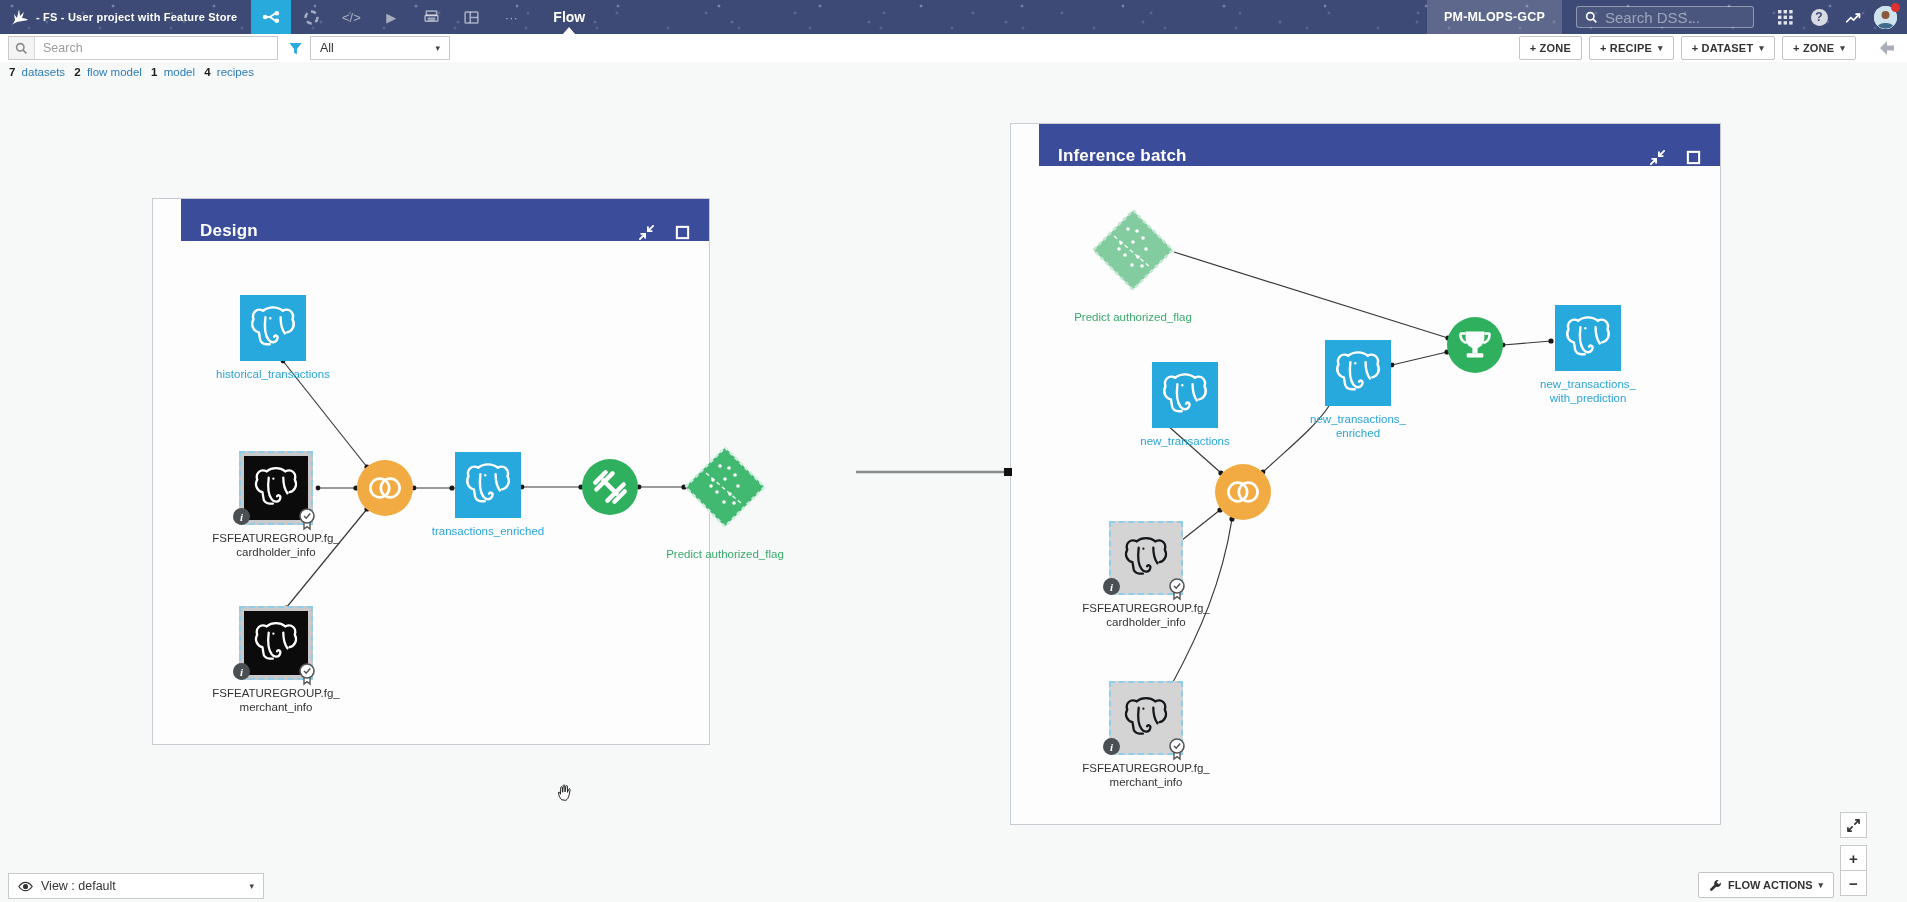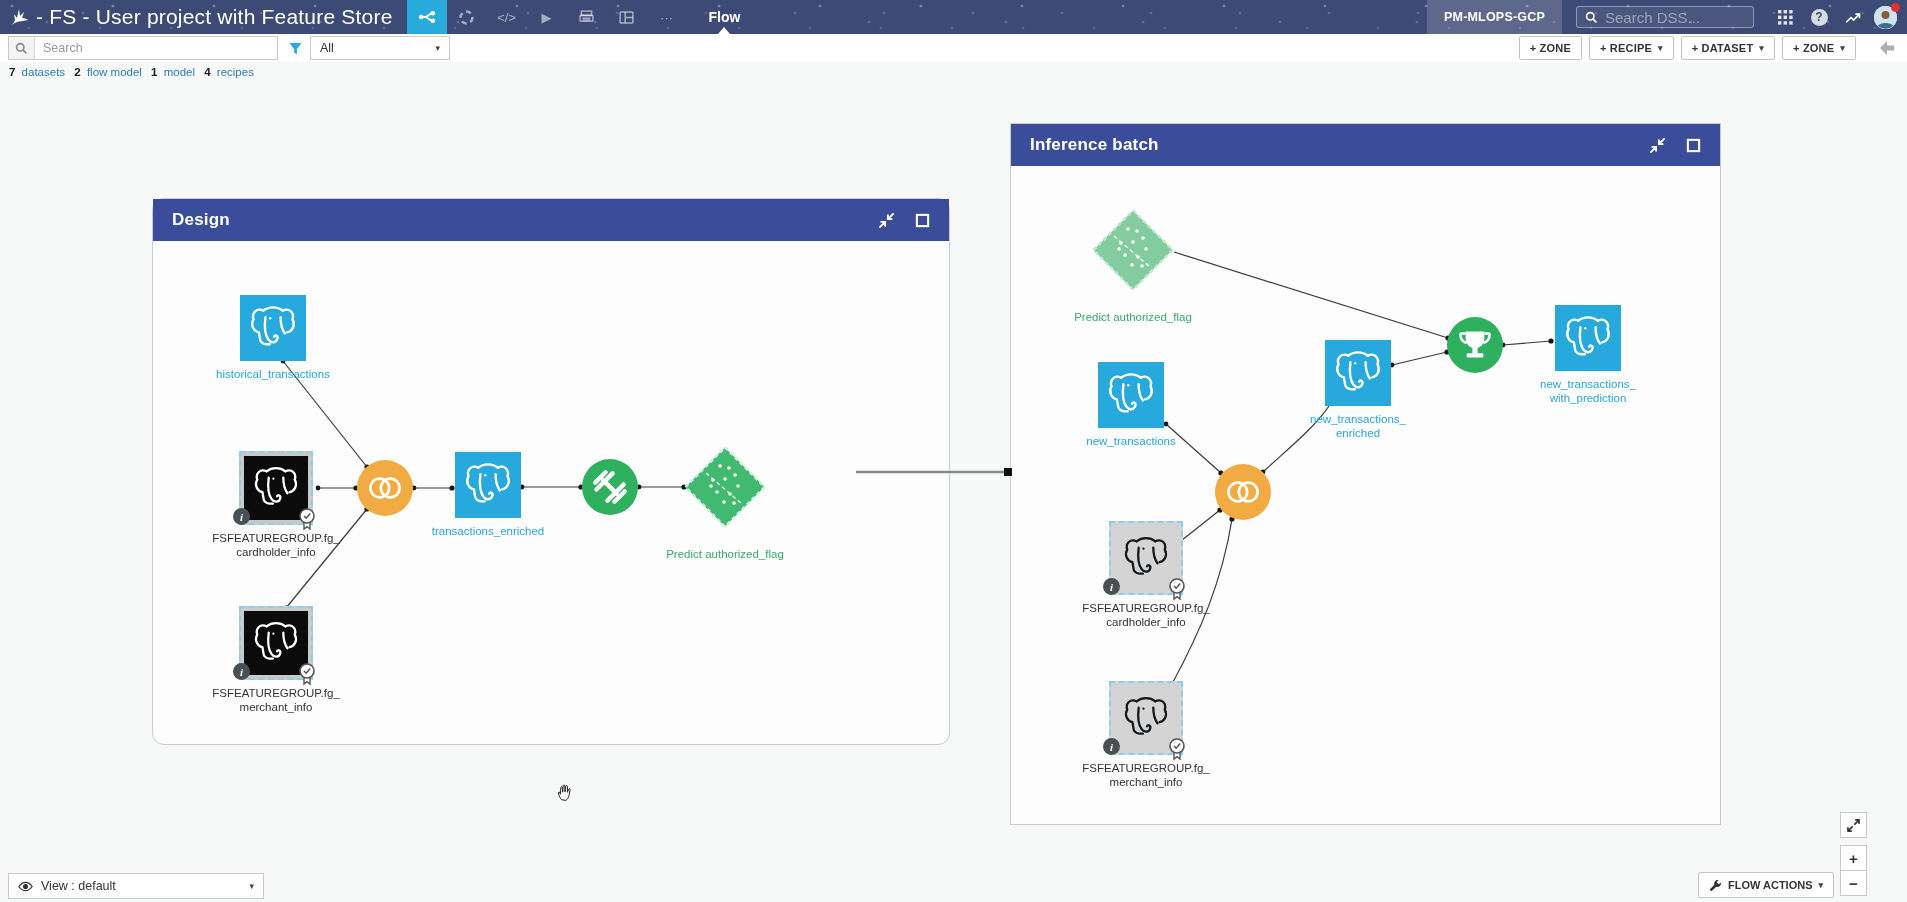--- a/index.html
+++ b/index.html
@@ -8,21 +8,21 @@
   
   .topbar { position:absolute; top:0; left:0; width:1907px; height:34px; z-index:20;
     background-color:#3d4a75; display:flex; align-items:center; color:#fff;
     background-image:
       radial-gradient(circle at 12px 6px, rgba(255,255,255,.30) 1px, transparent 1.8px),
       radial-gradient(circle at 47px 22px, rgba(200,215,255,.22) 1px, transparent 1.8px),
       radial-gradient(circle at 83px 13px, rgba(255,255,255,.16) 1px, transparent 1.8px),
       radial-gradient(circle at 29px 28px, rgba(160,180,230,.25) 1px, transparent 1.8px);
     background-size:101px 34px, 137px 34px, 89px 34px, 71px 34px; }
   .logo { width:36px; height:34px; display:flex; align-items:center; justify-content:center; }
-  .tb-title { font-size:21px; font-weight:400; white-space:nowrap; letter-spacing:.2px; }
+  .tb-title { font-size:11px; font-weight:700; white-space:nowrap; letter-spacing:.2px; }
   .nav-icons { display:flex; margin-left:14px; height:34px; }
   .nav-btn { width:40px; height:34px; display:flex; align-items:center; justify-content:center;
     color:rgba(255,255,255,.55); font-size:13px; cursor:pointer; }
   .nav-btn.active { background:#29aadd; color:#fff; }
   .flow-tab { position:relative; margin-left:22px; height:34px; display:flex; align-items:center;
     font-size:14px; font-weight:700; }
   .flow-caret { position:absolute; bottom:0; left:50%; transform:translateX(-50%);
     width:0; height:0; border-left:6px solid transparent; border-right:6px solid transparent;
     border-bottom:7px solid #fff; }
   .topbar-right { margin-left:auto; display:flex; align-items:center; height:19px; }
@@ -58,25 +58,25 @@
   
   .counts { position:absolute; top:66px; left:9px; font-size:11.5px; color:#222; z-index:18; }
   .counts b { font-weight:700; color:#1e1e1e; }
   .counts a { color:#2e7cb8; text-decoration:none; margin:0 6px 4px 3px; cursor:pointer; }
 
   
   .canvas { position:absolute; top:62px; left:0; width:1907px; height:840px; background:#f7f8f8; overflow:hidden; }
   .edges { position:absolute; top:0; left:0; z-index:1; pointer-events:none; }
 
   .zone { position:absolute; background:#fdfdfd; border:1px solid #c7cbd2; }
-  .zone-header { height:42px; background:#3b4c9b; color:#fff; display:flex; align-items:center;
-    padding:0 19px; font-size:17px; font-weight:600; letter-spacing:.2px; }
+  .zone-header { height:42px; background:#3b4c9b; color:#fff; display:flex; align-items:flex-end;
+    padding:0 19px; font-size:17px; font-weight:600; letter-spacing:.2px;margin-left:28px; }
   .zone-hicons { margin-left:auto; display:flex; gap:20px; align-items:center; }
   .zone-hicons .zi { cursor:pointer; display:flex; }
-  .design { left:152px; top:136px; width:798px; height:547px;border-radius:12px; }
+  .design { left:152px; top:136px; width:558px; height:547px; }
   .inference { left:1010px; top:61px; width:711px; height:702px; }
 
   .node { position:absolute; z-index:2; text-align:center; cursor:pointer; }
   .sq { width:66px; height:66px; display:flex; align-items:center; justify-content:center; margin:0 auto; }
   .sq-blue { background:#28a9dd; color:#fff; }
   .fg-wrap { position:relative; width:74px; height:74px; margin:0 auto; border:2px dashed #8fcdea; padding:3px; }
   .fg-inner { width:64px; height:64px; display:flex; align-items:center; justify-content:center; }
   .fg-black .fg-wrap { background:#c9c9c9; }
   .fg-black .fg-inner { background:#0b0b0b; color:#fff; }
   .fg-gray  .fg-wrap { background:#d4d4d4; }
@@ -491,21 +491,21 @@
         <circle cx="42" cy="55" r="1.8"></circle>
           <circle cx="55" cy="57" r="1.8"></circle>
           <circle cx="36" cy="49" r="1.8"></circle>
         <circle cx="49" cy="65" r="1.8"></circle>
           <circle cx="59" cy="66" r="1.8"></circle>
       </g>
     </svg>
     <div class="nlabel lab-green" style="width:160px;margin-left:-30px">Predict authorized_flag</div>
   </div>
 
-  <div class="node" style="left:1046px;top:300px;width:170px">
+  <div class="node" style="left:1100px;top:300px;width:170px">
     <div class="sq sq-blue">
         <svg width="52" height="52">
           <use href="#pg"></use>
         </svg>
       </div>
     <div class="nlabel lab-blue">new_transactions</div>
   </div>
 
   <div class="node" style="left:1215px;top:402px">
     <div class="circle-node c-yellow">

